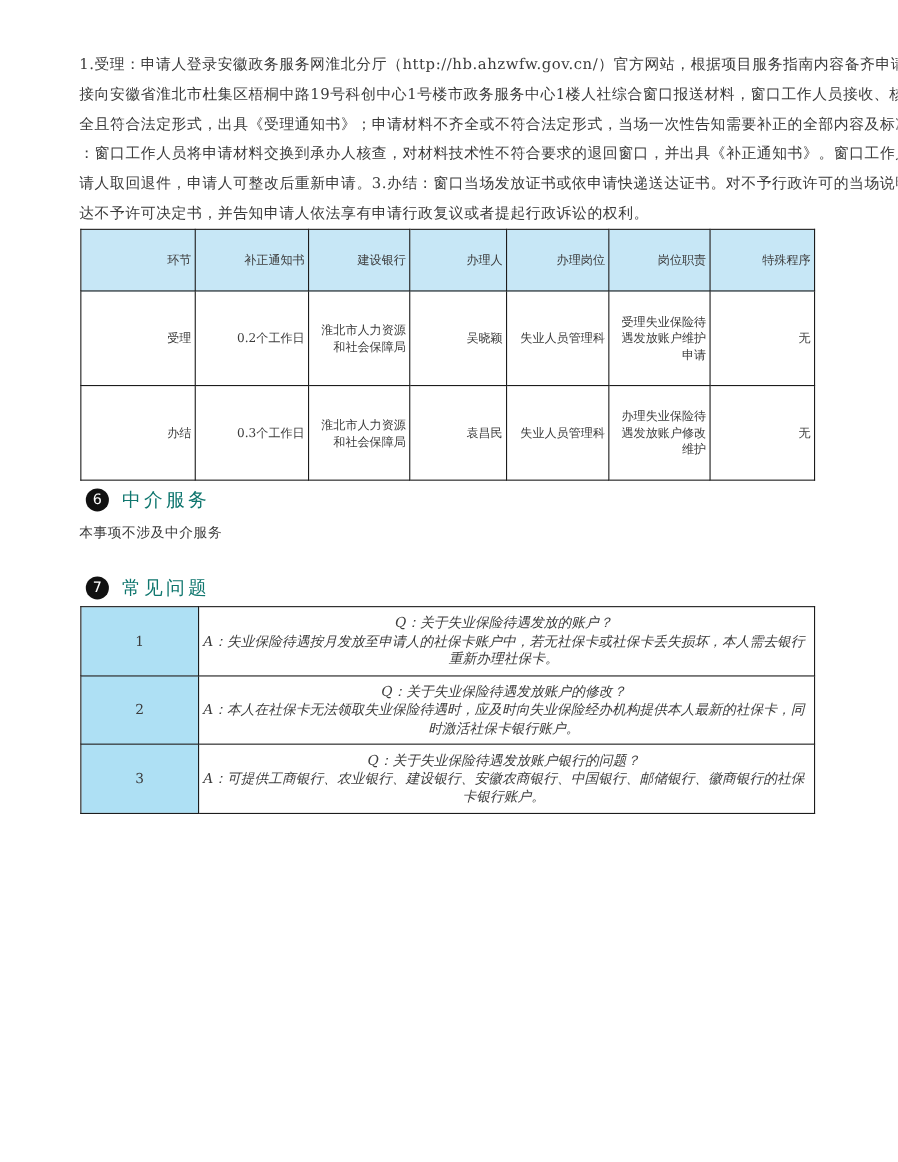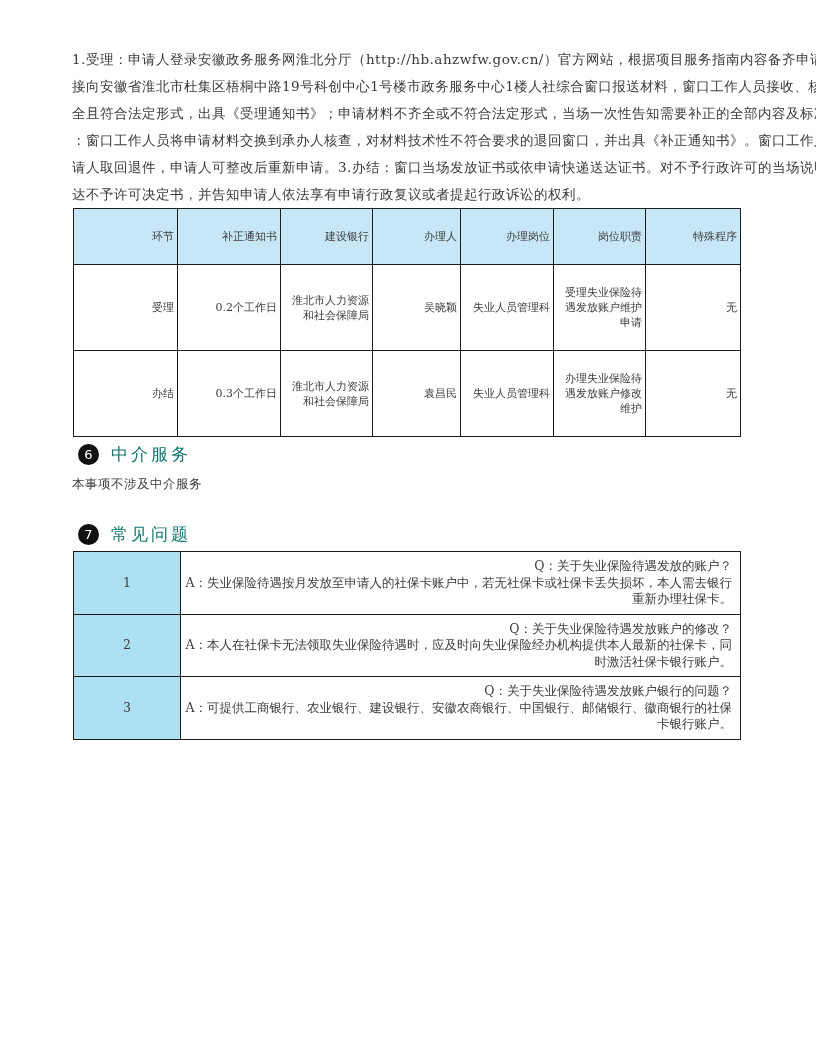--- a/index.html
+++ b/index.html
@@ -102,22 +102,23 @@
     line-height: 16.5px;
     color: #3c3c3c;
   }
   .faq-index {
     background: #aee0f4;
     text-align: center;
     color: #4a4a4a;
     font-size: 13px;
   }
   .faq-body {
-    text-align: right;
+    text-align: center;
     padding: 6px 8px 6px 3px;
+    font-style: italic;
   }
   .faq-row td { height: 61px; }
 </style>
 </head>
 <body>
 
 <div class="page">
 
   <div class="intro">
     <div class="intro-line">1.受理：申请人登录安徽政务服务网淮北分厅（http://hb.ahzwfw.gov.cn/）官方网站，根据项目服务指南内容备齐申请材料后</div>

